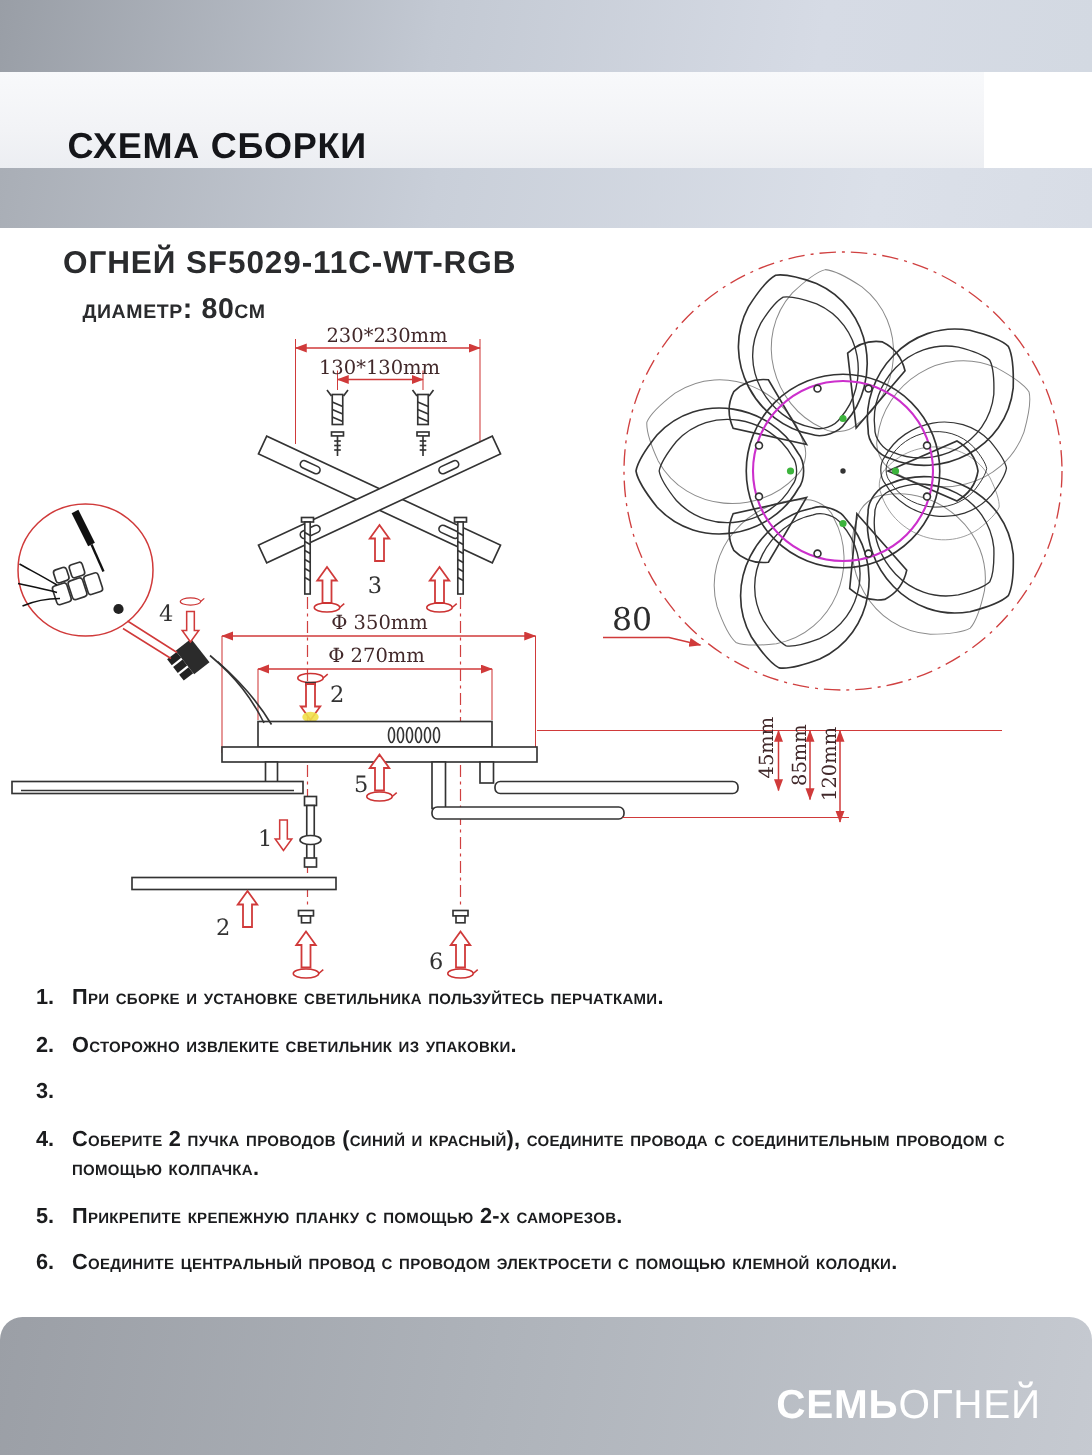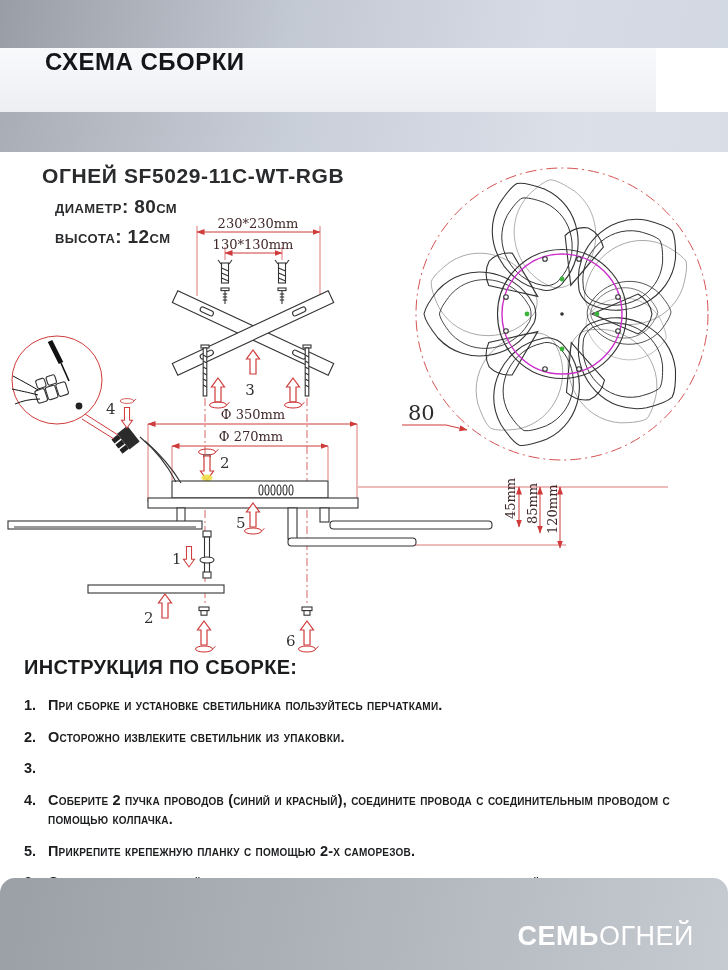--- a/index.html
+++ b/index.html
@@ -5,21 +5,21 @@
   html,body{margin:0;padding:0;}
   body{
     width:728px;height:970px;position:relative;background:#ffffff;
     font-family:"Liberation Sans", sans-serif;overflow:hidden;
   }
   
   .band-top{position:absolute;left:0;top:0;width:728px;height:48px;
     background:linear-gradient(100deg,#999ea6 0%,#c3c9d3 40%,#d6dbe5 75%,#d3d9e2 100%);}
   .title-strip{position:absolute;left:0;top:48px;width:656px;height:64px;
     background:linear-gradient(180deg,#f8f9fb 0%,#f2f3f6 60%,#eceef2 100%);
-    display:flex;align-items:flex-start;padding-left:45px;box-sizing:border-box;}
+    display:flex;align-items:flex-end;padding-left:45px;box-sizing:border-box;}
   .title-strip h1{margin:0;font-size:24px;font-weight:700;color:#15161a;letter-spacing:.5px;}
   .band-mid{position:absolute;left:0;top:112px;width:728px;height:40px;
     background:linear-gradient(100deg,#a9aeb6 0%,#c9cfd9 40%,#dbe0e9 80%,#d8dde6 100%);}
 
   
   .model-block{position:absolute;left:42px;top:164px;color:#2a2b2d;}
   .model-name{font-size:21px;font-weight:600;letter-spacing:.6px;}
   .model-line{font-size:19px;font-weight:600;font-variant:small-caps;margin-top:8px;letter-spacing:.4px;margin-left:13px;}
 
   
@@ -57,21 +57,20 @@
 
 <div class="band-top"></div>
 <div class="title-strip">
   <h1>СХЕМА СБОРКИ</h1>
 </div>
 <div class="band-mid"></div>
 
 <div class="model-block">
   <div class="model-name">ОГНЕЙ SF5029-11C-WT-RGB</div>
   <div class="model-line">диаметр: 80см</div>
-  <div class="model-line">высота: 12см</div>
 </div>
 
 <svg class="diagram" width="728" height="512" viewBox="0 152 728 512" xmlns="http://www.w3.org/2000/svg">
   <defs>
     <marker id="ra" markerWidth="10" markerHeight="8" refX="7.5" refY="3" orient="auto-start-reverse" markerUnits="userSpaceOnUse">
       <path d="M0,0 L8,3 L0,6 Z" fill="#d03a3a"></path>
     </marker>
     <g id="arrow-up">
       <path class="arrow" d="M0,0 L6.5,9 L3,9 L3,24 L-3,24 L-3,9 L-6.5,9 Z"></path>
     </g>
@@ -318,21 +317,20 @@
     <use href="#arrow-up" transform="translate(204,621)"></use>
     <use href="#spin-sym" transform="translate(204,649)"></use>
     <use href="#cap-sym" transform="translate(307,607)"></use>
     <use href="#arrow-up" transform="translate(307,621)"></use>
     <use href="#spin-sym" transform="translate(307,649)"></use>
     <text class="marktext" x="286" y="646">6</text>
   </g>
 </svg>
 
 <div class="instructions">
-  <h2>ИНСТРУКЦИЯ ПО СБОРКЕ:</h2>
   <div class="instr-item">
     <span class="num">1.</span>
     <span class="txt">При сборке и установке светильника пользуйтесь перчатками.</span>
   </div>
   <div class="instr-item">
     <span class="num">2.</span>
     <span class="txt">Осторожно извлеките светильник из упаковки.</span>
   </div>
   <div class="instr-item">
     <span class="num">3.</span>

